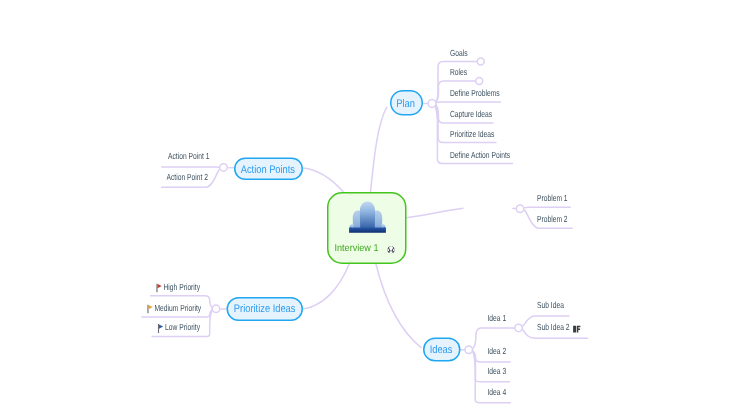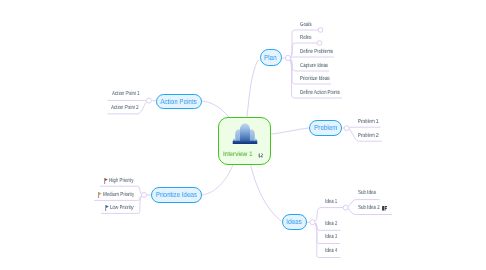--- a/index.html
+++ b/index.html
@@ -1,17 +1,17 @@
 <!DOCTYPE html>
 <html><head>
 <meta charset="utf-8">
 <style>
   html,body{margin:0;padding:0;background:#ffffff;}
   body{width:486px;height:270px;font-family:"Liberation Sans",sans-serif;overflow:hidden;position:relative;-webkit-font-smoothing:antialiased;text-rendering:geometricPrecision;}
-  #stage{position:absolute;left:0;top:3px;width:486px;height:193px;background:#ffffff;}
+  #stage{position:absolute;left:0;top:14px;width:486px;height:193px;background:#ffffff;}
   .leaf,.bnode .lbl,.rootlbl{-webkit-font-smoothing:antialiased;will-change:transform;}
   svg#wires{position:absolute;left:0;top:0;width:486px;height:270px;}
 
   .bnode{position:absolute;box-sizing:border-box;background:#e4f3fd;border:1.15px solid #21a7f2;
          border-radius:999px;display:flex;align-items:center;justify-content:center;
          color:#2b9bf0;white-space:nowrap;}
   .bnode .lbl{font-size:7.4px;line-height:1;display:inline-block;transform:scaleX(0.84);}
 
   .leaf{position:absolute;white-space:nowrap;color:#3f5260;font-size:5.9px;line-height:1;transform-origin:0 50%;transform:scaleX(0.76);}
 
@@ -105,23 +105,20 @@
     <circle cx="5" cy="4.5" r="1.3" fill="#ffffff"></circle>
     <path d="M5 -0.3 L2.4 1.6 L3.4 4.3 L6.6 4.3 L7.6 1.6 Z" fill="#ffffff"></path>
     <path d="M0.3 2.9 L1.2 6.2 L2.9 6.3 L2 3.4 Z" fill="#ffffff"></path>
     <path d="M9.7 2.9 L8.8 6.2 L7.1 6.3 L8 3.4 Z" fill="#ffffff"></path>
     <path d="M2.8 7.6 L5 9.3 L7.2 7.6 L6.4 6.5 L3.6 6.5 Z" fill="#ffffff"></path>
   </svg>
 
   <div class="bnode" style="left:259.5px;top:46px;width:22px;height:17px;">
     <span class="lbl">Plan</span>
   </div>
-  <div class="bnode" style="left:309px;top:117px;width:33px;height:16px;">
-    <span class="lbl">Problem</span>
-  </div>
   <div class="bnode" style="left:282px;top:211px;width:25px;height:16px;text-align:right;">
     <span class="lbl">Ideas</span>
   </div>
   <div class="bnode" style="left:151px;top:184px;width:51px;height:16px;">
     <span class="lbl">Prioritize Ideas</span>
   </div>
   <div class="bnode" style="left:156px;top:91px;width:46px;height:15px;align-items:center;">
     <span class="lbl">Action Points</span>
   </div>
 

